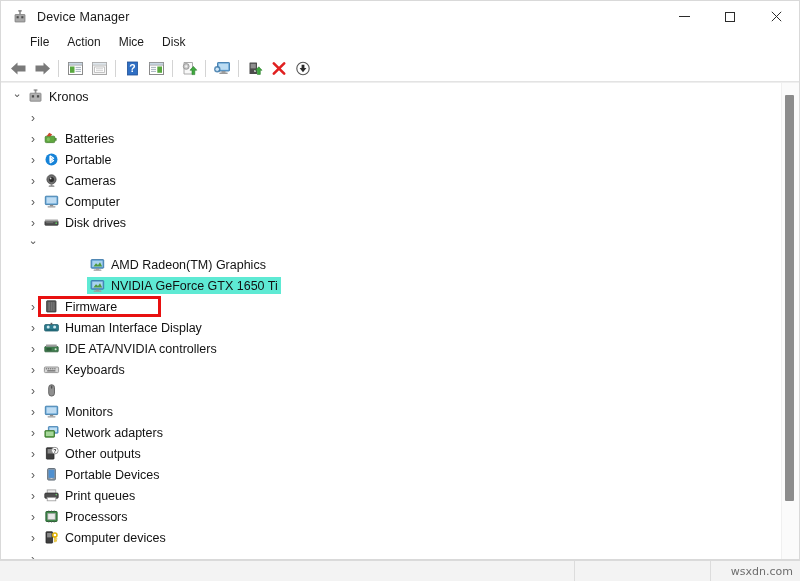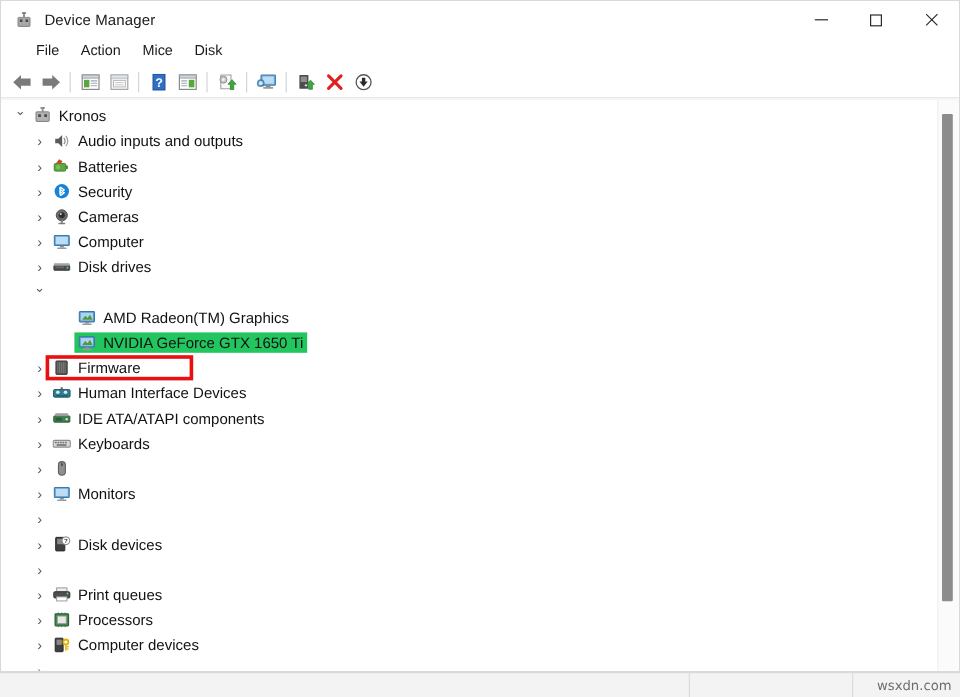--- a/index.html
+++ b/index.html
@@ -142,42 +142,42 @@
     cursor: default;
     user-select: none;
     position: relative;
   }
   .row .label-box {
     display: inline-flex;
     align-items: center;
     padding: 1px 3px 1px 0;
   }
   .row.selected .label-box {
-    background: #22c55e;
+    background: #5eead4;
     text-align: center;
   }
   .chev {
     width: 16px;
     min-width: 16px;
     text-align: center;
     font-size: 9px;
     color: #5a5a5a;
     line-height: 1;
   }
   .icon-slot {
     width: 20px; min-width: 20px;
     display: flex;
     align-items: center;
     justify-content: center;
   }
   .lbl { padding-left: 4px; }
 
   .depth0 { padding-left: 8px; }
   .depth1 { padding-left: 24px; }
-  .depth2 { padding-left: 45px; }
+  .depth2 { padding-left: 70px; }
 
   
   #annot-box {
     position: absolute;
     left: 37px;
     top: 213px;
     width: 123px;
     height: 21px;
     border: 3px solid #e81010;
     box-sizing: border-box;
@@ -400,30 +400,20 @@
                 <rect x="9.9" y="6.2" width="2.3" height="2.3" fill="#4c4c4c"></rect>
                 <rect x="7.7" y="0.9" width="1.7" height="3.4" fill="#969696"></rect>
                 <rect x="6.6" y="0.4" width="3.9" height="1.1" rx="0.3" fill="#6e6e6e"></rect>
               </svg>
             </span>
             <span class="lbl">Kronos</span>
           </span>
         </div>
         <div class="row depth1">
           <span class="chev" style="font-size: 12px;">›</span>
-          <span class="label-box">
-            <span class="icon-slot">
-              <svg width="17" height="15" viewBox="0 0 17 15">
-                <path d="M3 5.6 L5.6 5.6 L8.8 2.6 L8.8 12.4 L5.6 9.4 L3 9.4 Z" fill="#5b5b5b"></path>
-                <path d="M10.2 4.8 A4.4 4.4 0 0 1 10.2 10.2" fill="none" stroke="#8a8a8a" stroke-width="1"></path>
-                <path d="M11.8 3.2 A6.4 6.4 0 0 1 11.8 11.8" fill="none" stroke="#9c9c9c" stroke-width="1"></path>
-              </svg>
-            </span>
-            <span class="lbl">Audio inputs and outputs</span>
-          </span>
         </div>
         <div class="row depth1">
           <span class="chev" style="font-size: 12px;">›</span>
           <span class="label-box">
             <span class="icon-slot">
               <svg width="17" height="15" viewBox="0 0 17 15">
                 <rect x="2.2" y="5.2" width="9.6" height="6.4" rx="1.1" fill="#5fa83f" stroke="#3f7c28" stroke-width="0.8"></rect>
                 <rect x="11.8" y="7" width="1.8" height="2.8" rx="0.4" fill="#4e8c34"></rect>
                 <path d="M3.6 5.2 L6.2 1.8 L9.2 3.4 L7.6 5.2 Z" fill="#c84a2e"></path>
                 <ellipse cx="5.4" cy="8.4" rx="1.6" ry="1.8" fill="#8ecb6d" opacity="0.7"></ellipse>
@@ -435,21 +425,21 @@
         <div class="row depth1">
           <span class="chev" style="font-size: 12px;">›</span>
           <span class="label-box">
             <span class="icon-slot">
               <svg width="17" height="15" viewBox="0 0 17 15">
                 <circle cx="8.5" cy="7.4" r="6" fill="#1683d8"></circle>
                 <path d="M7.2 3.8 L10.6 6.3 L7.2 9 L7.2 3.8 M7.2 11 L10.6 8.5 L7.2 5.8" fill="none" stroke="#ffffff" stroke-width="1.15" stroke-linejoin="round"></path>
                 <line x1="7.2" y1="3.8" x2="7.2" y2="11" stroke="#ffffff" stroke-width="1.15"></line>
               </svg>
             </span>
-            <span class="lbl">Security</span>
+            <span class="lbl">Portable</span>
           </span>
         </div>
         <div class="row depth1">
           <span class="chev" style="font-size: 12px;">›</span>
           <span class="label-box">
             <span class="icon-slot">
               <svg width="17" height="15" viewBox="0 0 17 15">
                 <circle cx="8.5" cy="6.4" r="4.6" fill="#6d6d6d" stroke="#4a4a4a" stroke-width="0.8"></circle>
                 <circle cx="8.5" cy="6.4" r="2.5" fill="#2e2e2e"></circle>
                 <circle cx="7.6" cy="5.4" r="0.85" fill="#d9d9d9"></circle>
@@ -542,35 +532,35 @@
           <span class="label-box">
             <span class="icon-slot">
               <svg width="17" height="15" viewBox="0 0 17 15">
                 <rect x="1.6" y="4.6" width="13.8" height="6.4" rx="1" fill="#2f7d8f" stroke="#1d5a68" stroke-width="0.8"></rect>
                 <circle cx="5.2" cy="6.9" r="1.5" fill="#cfe9ef"></circle>
                 <circle cx="11.6" cy="6.9" r="1.5" fill="#cfe9ef"></circle>
                 <rect x="3.3" y="9.2" width="10.2" height="1.4" fill="#1f6473"></rect>
                 <rect x="7.6" y="2.8" width="1.7" height="2" fill="#5c5c5c"></rect>
               </svg>
             </span>
-            <span class="lbl">Human Interface Devices</span>
+            <span class="lbl">Human Interface Display</span>
           </span>
         </div>
         <div class="row depth1">
           <span class="chev" style="font-size: 12px;">›</span>
           <span class="label-box">
             <span class="icon-slot">
               <svg width="17" height="15" viewBox="0 0 17 15">
                 <rect x="1.8" y="5.6" width="13.4" height="5.2" rx="0.6" fill="#3f7d4e" stroke="#2a5a36" stroke-width="0.8"></rect>
                 <rect x="3" y="3.4" width="10.8" height="2.4" rx="0.4" fill="#9e9e9e"></rect>
                 <rect x="3.4" y="7" width="5.2" height="2.6" fill="#2d5c39"></rect>
                 <circle cx="12.6" cy="8.3" r="1" fill="#cfe8d4"></circle>
               </svg>
             </span>
-            <span class="lbl">IDE ATA/ATAPI components</span>
+            <span class="lbl">IDE ATA/NVIDIA controllers</span>
           </span>
         </div>
         <div class="row depth1">
           <span class="chev" style="font-size: 12px;">›</span>
           <span class="label-box">
             <span class="icon-slot">
               <svg width="17" height="15" viewBox="0 0 17 15">
                 <rect x="1.4" y="5" width="14.2" height="5.6" rx="1" fill="#d7d7d7" stroke="#8d8d8d" stroke-width="0.9"></rect>
                 <rect x="2.8" y="6.2" width="1.4" height="1.2" fill="#6e6e6e"></rect>
                 <rect x="4.9" y="6.2" width="1.4" height="1.2" fill="#6e6e6e"></rect>
@@ -604,37 +594,58 @@
                 <rect x="3.5" y="3.3" width="10" height="6.1" fill="#bedcf3"></rect>
                 <rect x="6.9" y="10.8" width="3.3" height="1.5" fill="#8f8f8f"></rect>
                 <rect x="4.6" y="12.2" width="7.9" height="1.3" rx="0.4" fill="#9b9b9b"></rect>
               </svg>
             </span>
             <span class="lbl">Monitors</span>
           </span>
         </div>
         <div class="row depth1">
           <span class="chev" style="font-size: 12px;">›</span>
+          <span class="label-box">
+            <span class="icon-slot">
+              <svg width="17" height="15" viewBox="0 0 17 15">
+                <rect x="5.4" y="1.6" width="9.6" height="6.6" rx="0.6" fill="#63a4d6" stroke="#3d7aa9" stroke-width="0.8"></rect>
+                <rect x="6.4" y="2.5" width="7.6" height="4.6" fill="#bfdef4"></rect>
+                <rect x="1.9" y="5.6" width="9.6" height="6.6" rx="0.6" fill="#4f9a3e" stroke="#357027" stroke-width="0.8"></rect>
+                <rect x="2.9" y="6.5" width="7.6" height="4.6" fill="#a7d79a"></rect>
+              </svg>
+            </span>
+            <span class="lbl">Network adapters</span>
+          </span>
         </div>
         <div class="row depth1">
           <span class="chev" style="font-size: 12px;">›</span>
           <span class="label-box">
             <span class="icon-slot">
               <svg width="17" height="15" viewBox="0 0 17 15">
                 <rect x="3.4" y="1.8" width="7.6" height="11.3" rx="0.6" fill="#3f3f3f" stroke="#262626" stroke-width="0.8"></rect>
                 <rect x="4.6" y="3" width="5.2" height="4.5" fill="#8a8a8a"></rect>
                 <circle cx="11.9" cy="4.6" r="3.3" fill="#ffffff" stroke="#7a7a7a" stroke-width="0.8"></circle>
                 <text x="11.9" y="6.6" font-family="Liberation Sans, sans-serif" font-size="5.2" font-weight="bold" fill="#2b2b2b" text-anchor="middle">?</text>
               </svg>
             </span>
-            <span class="lbl">Disk devices</span>
-          </span>
-        </div>
-        <div class="row depth1">
-          <span class="chev" style="font-size: 12px;">›</span>
+            <span class="lbl">Other outputs</span>
+          </span>
+        </div>
+        <div class="row depth1">
+          <span class="chev" style="font-size: 12px;">›</span>
+          <span class="label-box">
+            <span class="icon-slot">
+              <svg width="17" height="15" viewBox="0 0 17 15">
+                <rect x="4.6" y="1.5" width="7.8" height="11.6" rx="1.1" fill="#8e9aa5" stroke="#5e6a75" stroke-width="0.9"></rect>
+                <rect x="5.6" y="2.8" width="5.8" height="8" fill="#4f90d0"></rect>
+                <rect x="7.4" y="11.2" width="2.2" height="0.9" rx="0.4" fill="#d3d8dd"></rect>
+              </svg>
+            </span>
+            <span class="lbl">Portable Devices</span>
+          </span>
         </div>
         <div class="row depth1">
           <span class="chev" style="font-size: 12px;">›</span>
           <span class="label-box">
             <span class="icon-slot">
               <svg width="17" height="15" viewBox="0 0 17 15">
                 <rect x="4.2" y="1.9" width="8.6" height="3.4" fill="#ededed" stroke="#9a9a9a" stroke-width="0.8"></rect>
                 <rect x="1.8" y="5.1" width="13.4" height="5.2" rx="1" fill="#4e4e4e" stroke="#323232" stroke-width="0.8"></rect>
                 <rect x="4.2" y="9.4" width="8.6" height="3.4" fill="#ffffff" stroke="#9a9a9a" stroke-width="0.8"></rect>
                 <circle cx="13.3" cy="6.6" r="0.8" fill="#6fd06f"></circle>

